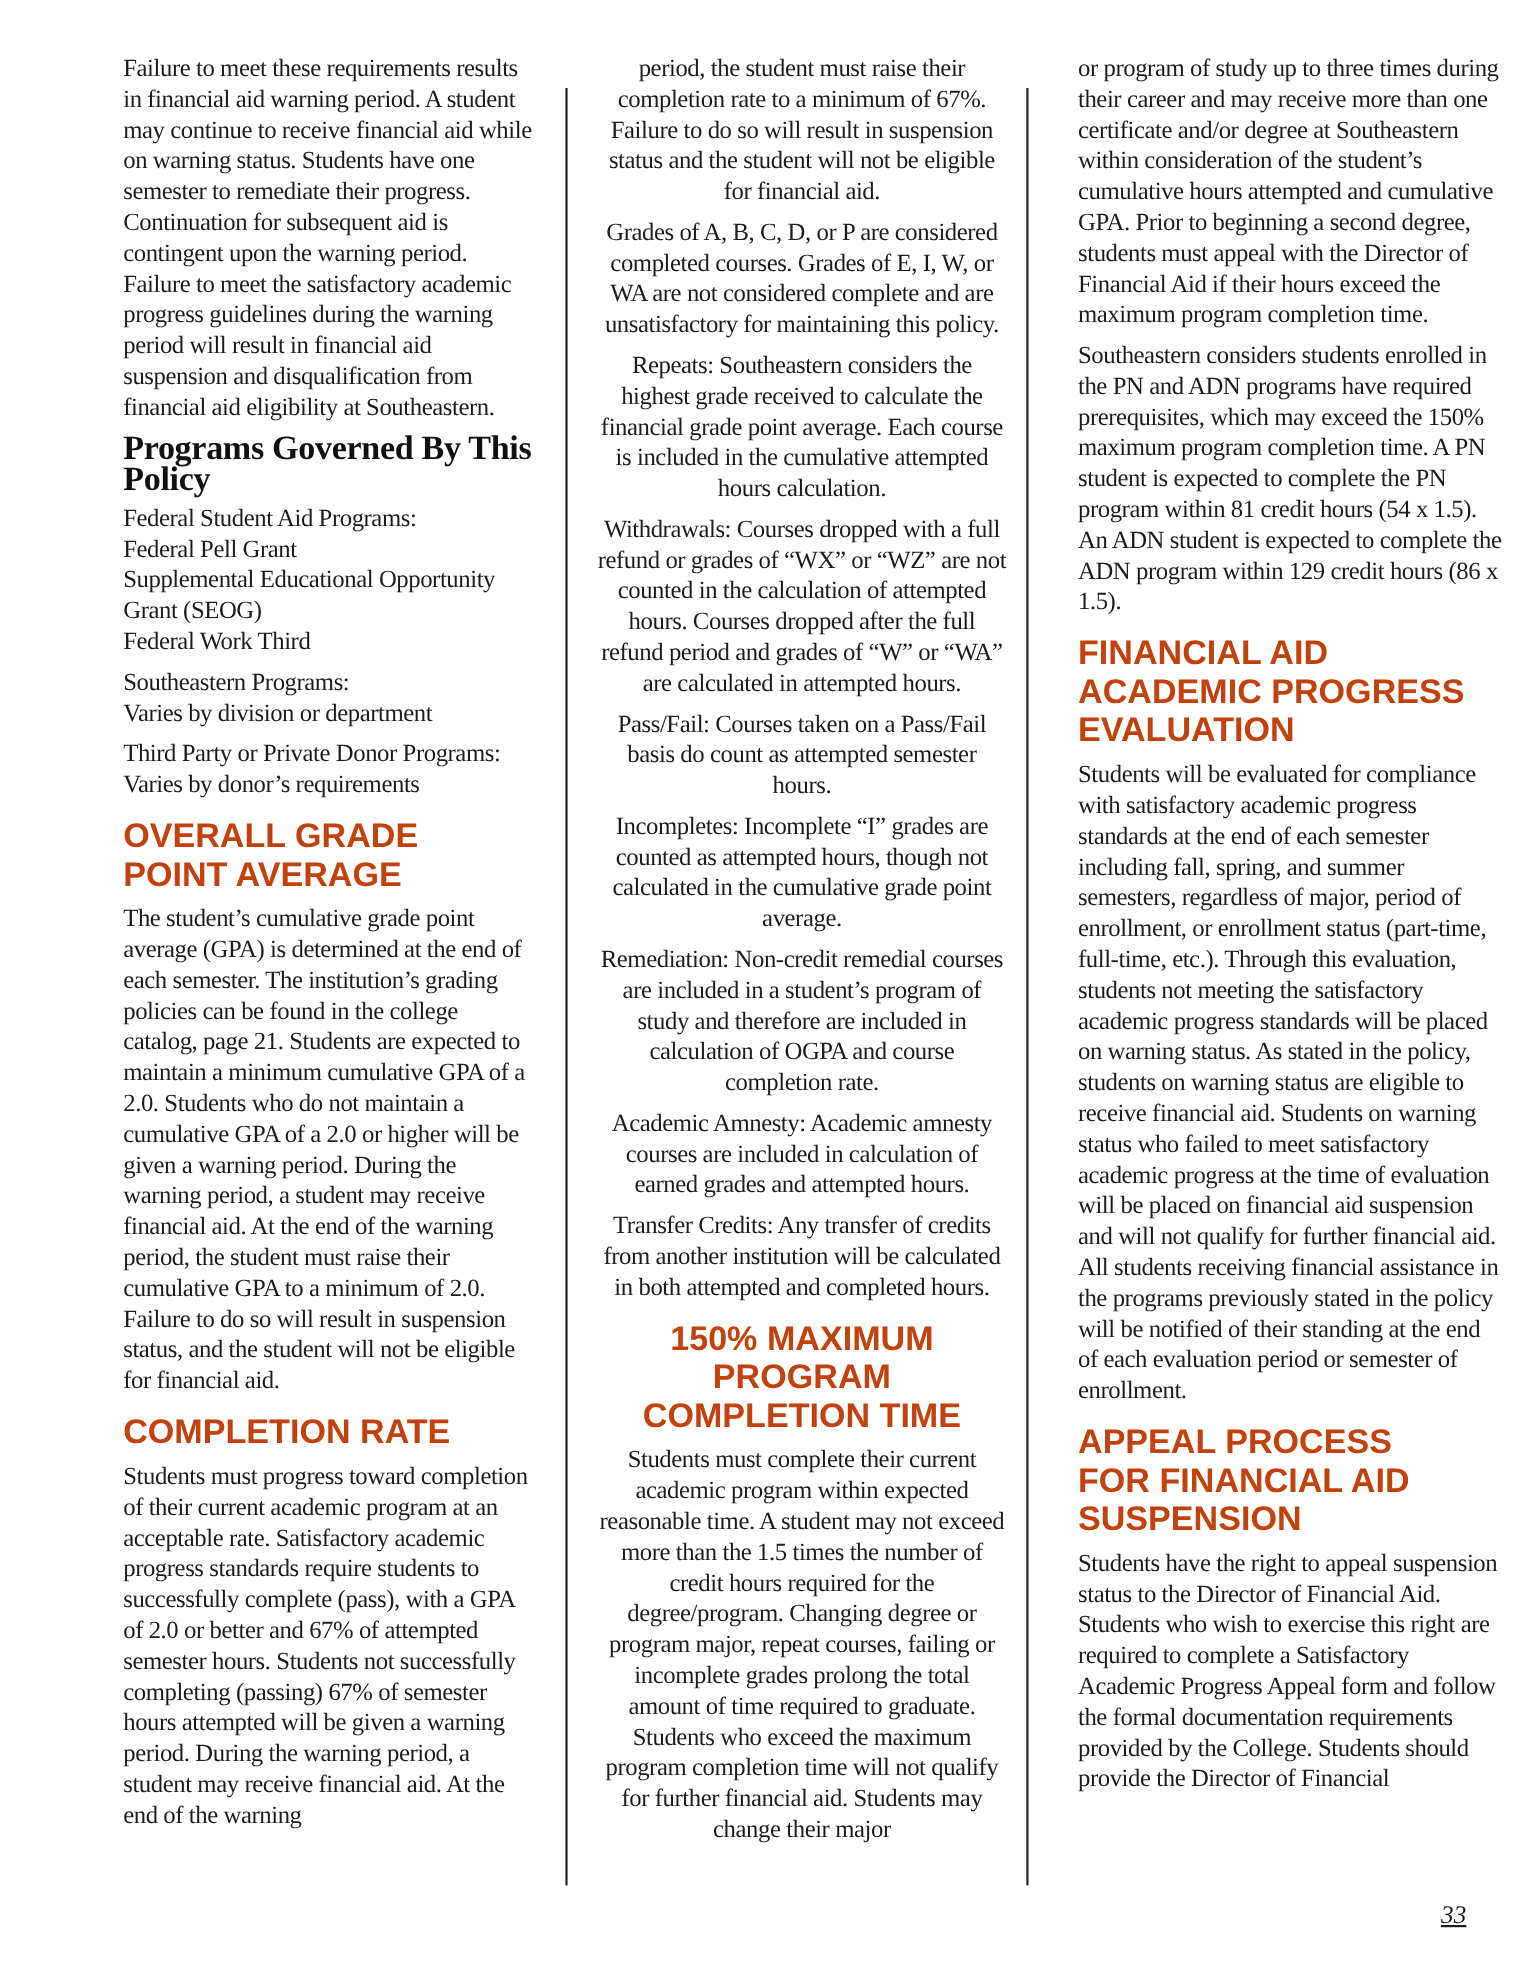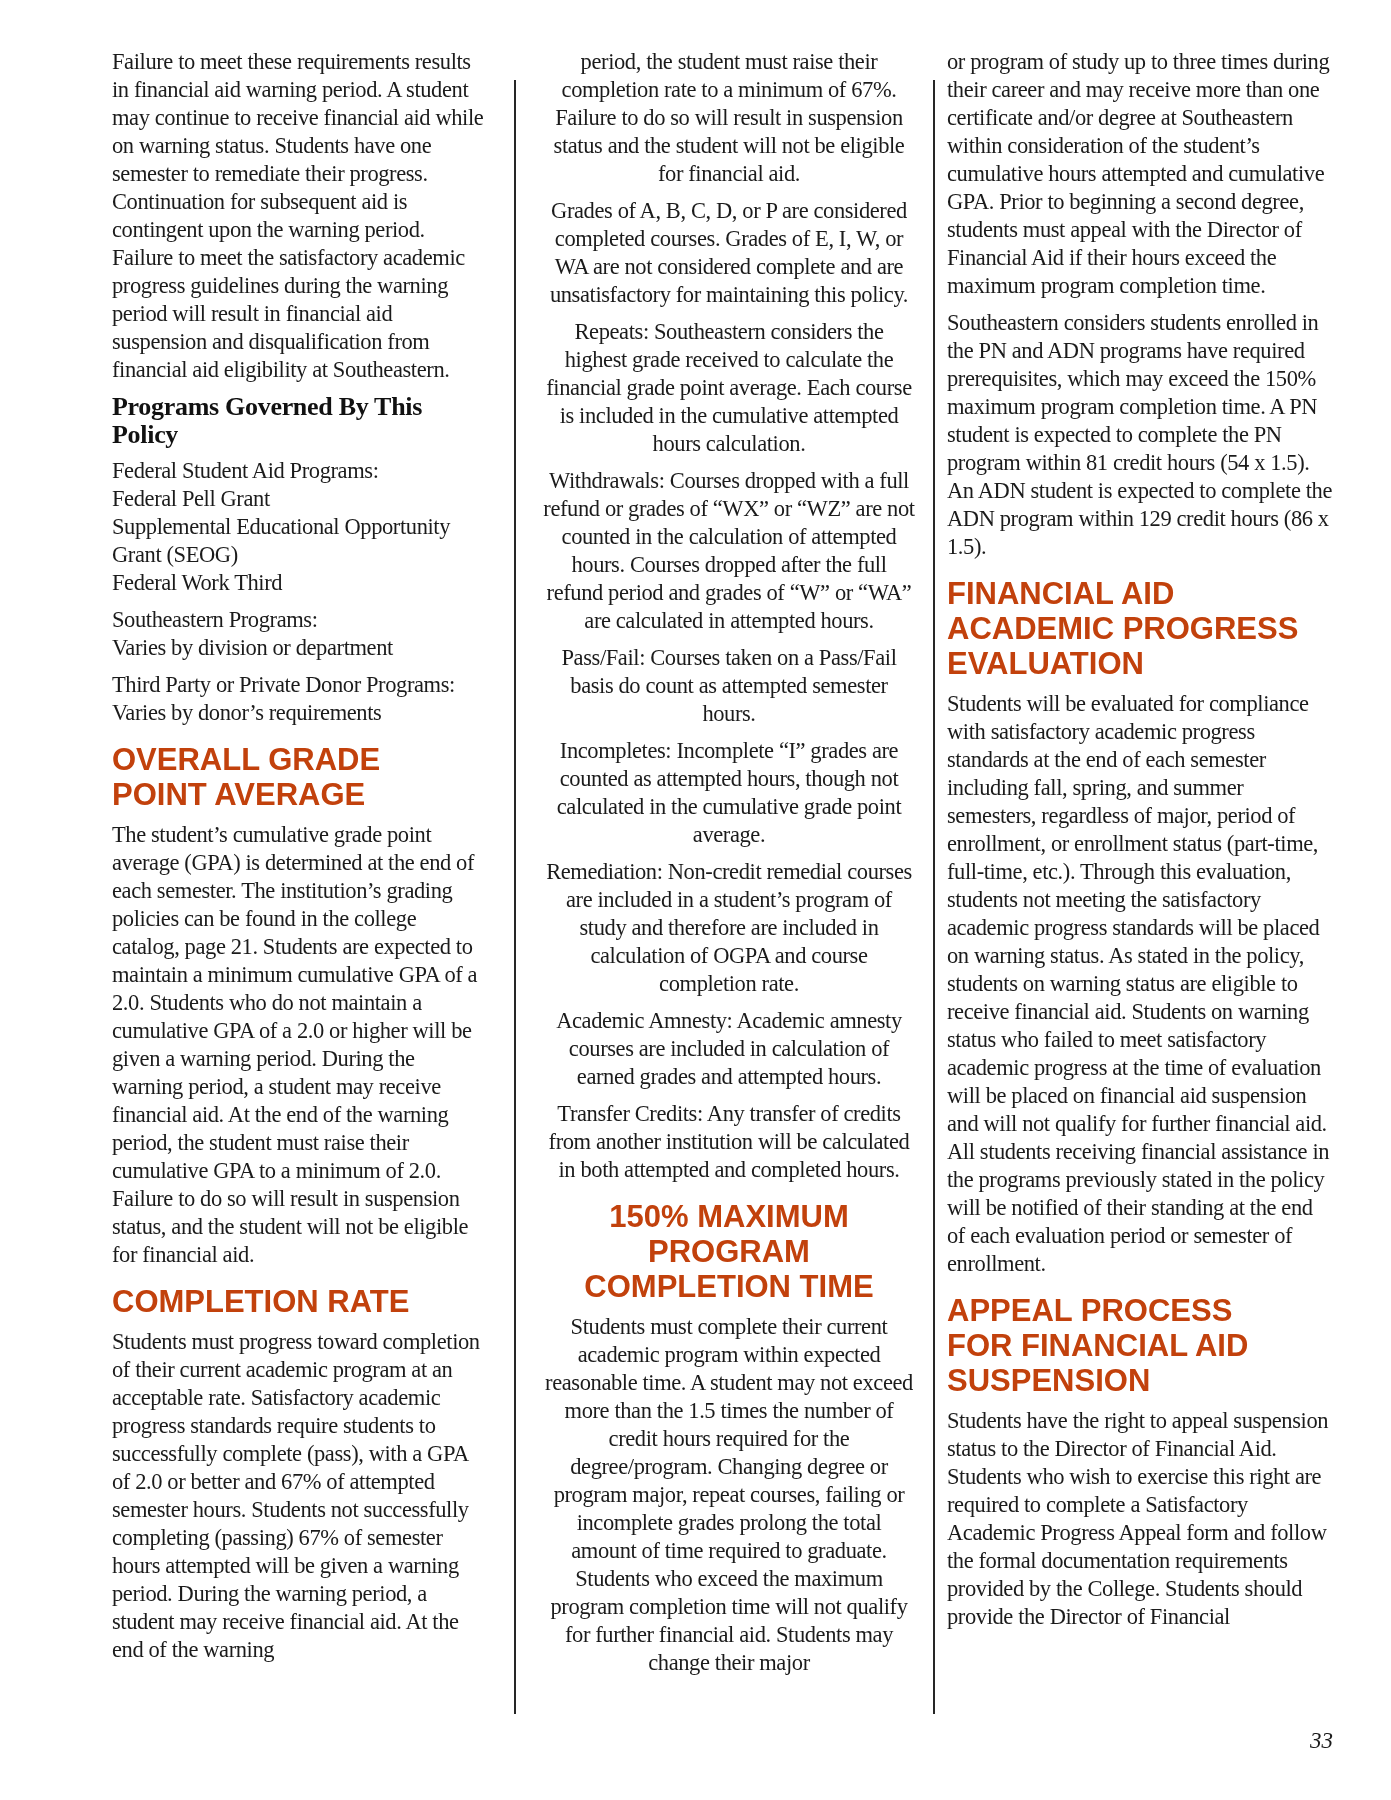--- a/index.html
+++ b/index.html
@@ -8,34 +8,34 @@
     position:relative;
     width:1391px; height:1800px;
     background:#ffffff;
     font-family:"Liberation Serif", serif;
     color:#1b1b1b;
     overflow:hidden;
   }
   .col { position:absolute; top:48px; }
   #col1 { left:112px; width:374px; }
   #col2 { left:543px; width:372px;text-align:center; }
-  #col3 { left:947px; width:388px; }
+  #col3 { left:980px; width:388px; }
 
   p.body, .prog-group {
     font-size:22.5px;
     line-height:28px;
     letter-spacing:-0.4px;
     color:#1b1b1b;
   }
   p.body { margin-bottom:9px; }
 
   h3.subhead {
     font-family:"Liberation Serif", serif;
     font-weight:bold;
-    font-size:26px;
+    font-size:31px;
     line-height:28px;
     letter-spacing:-0.3px;
     color:#111;
     margin:8px 0 8px 0;
   }
 
   .prog-group { margin-bottom:9px; }
   .prog-group.tight { margin-bottom:0; }
   .prog-label { }
 
@@ -61,20 +61,21 @@
   #divider2 { left:933px; }
 
   .page-number {
     position:absolute;
     top:1728px;
     right:58px;
     font-family:"Liberation Serif", serif;
     font-style:italic;
     font-size:23px;
     color:#1b1b1b;
+    text-decoration:underline;
   }
 </style>
 </head>
 <body>
 
 <div class="divider" id="divider1"></div>
 <div class="divider" id="divider2"></div>
 
 <section class="col" id="col1">
   <p class="body">Failure to meet these requirements results in financial aid warning period. A student may continue to receive financial aid while on warning status. Students have one semester to remediate their progress. Continuation for subsequent aid is contingent upon the warning period. Failure to meet the satisfactory academic progress guidelines during the warning period will result in financial aid suspension and disqualification from financial aid eligibility at Southeastern.</p>

